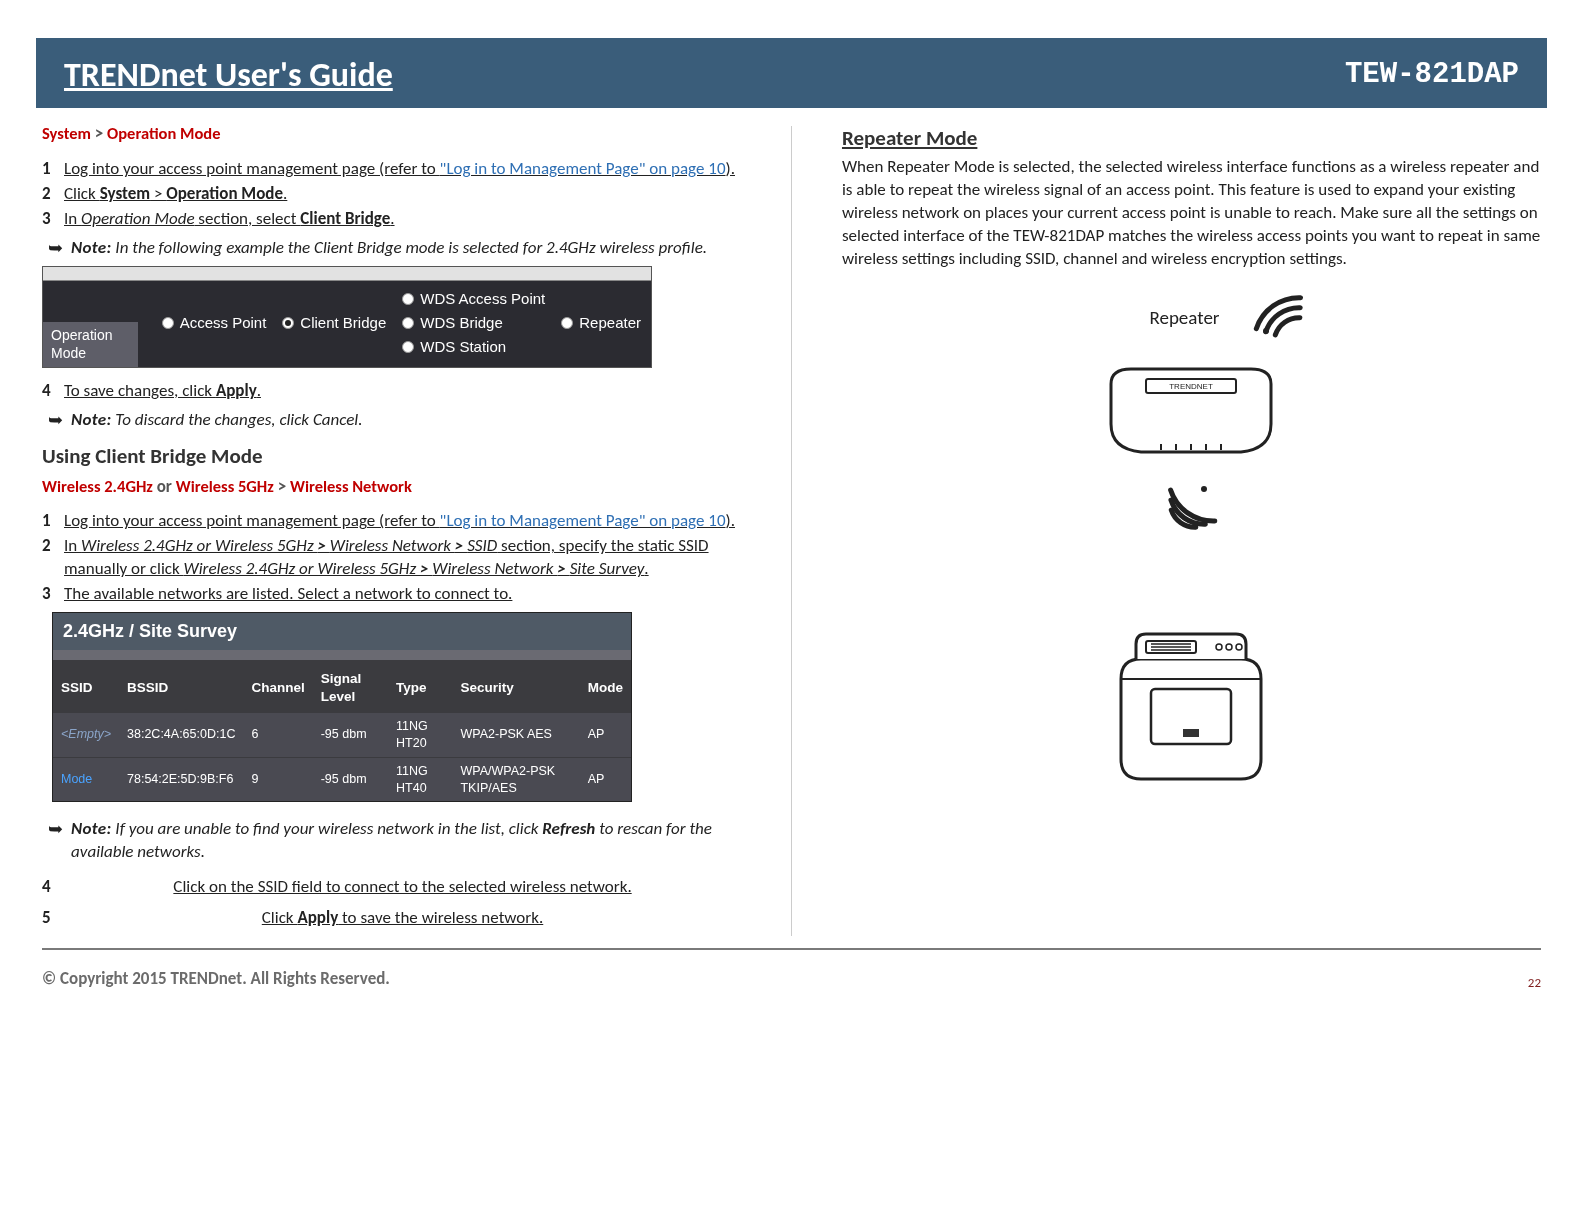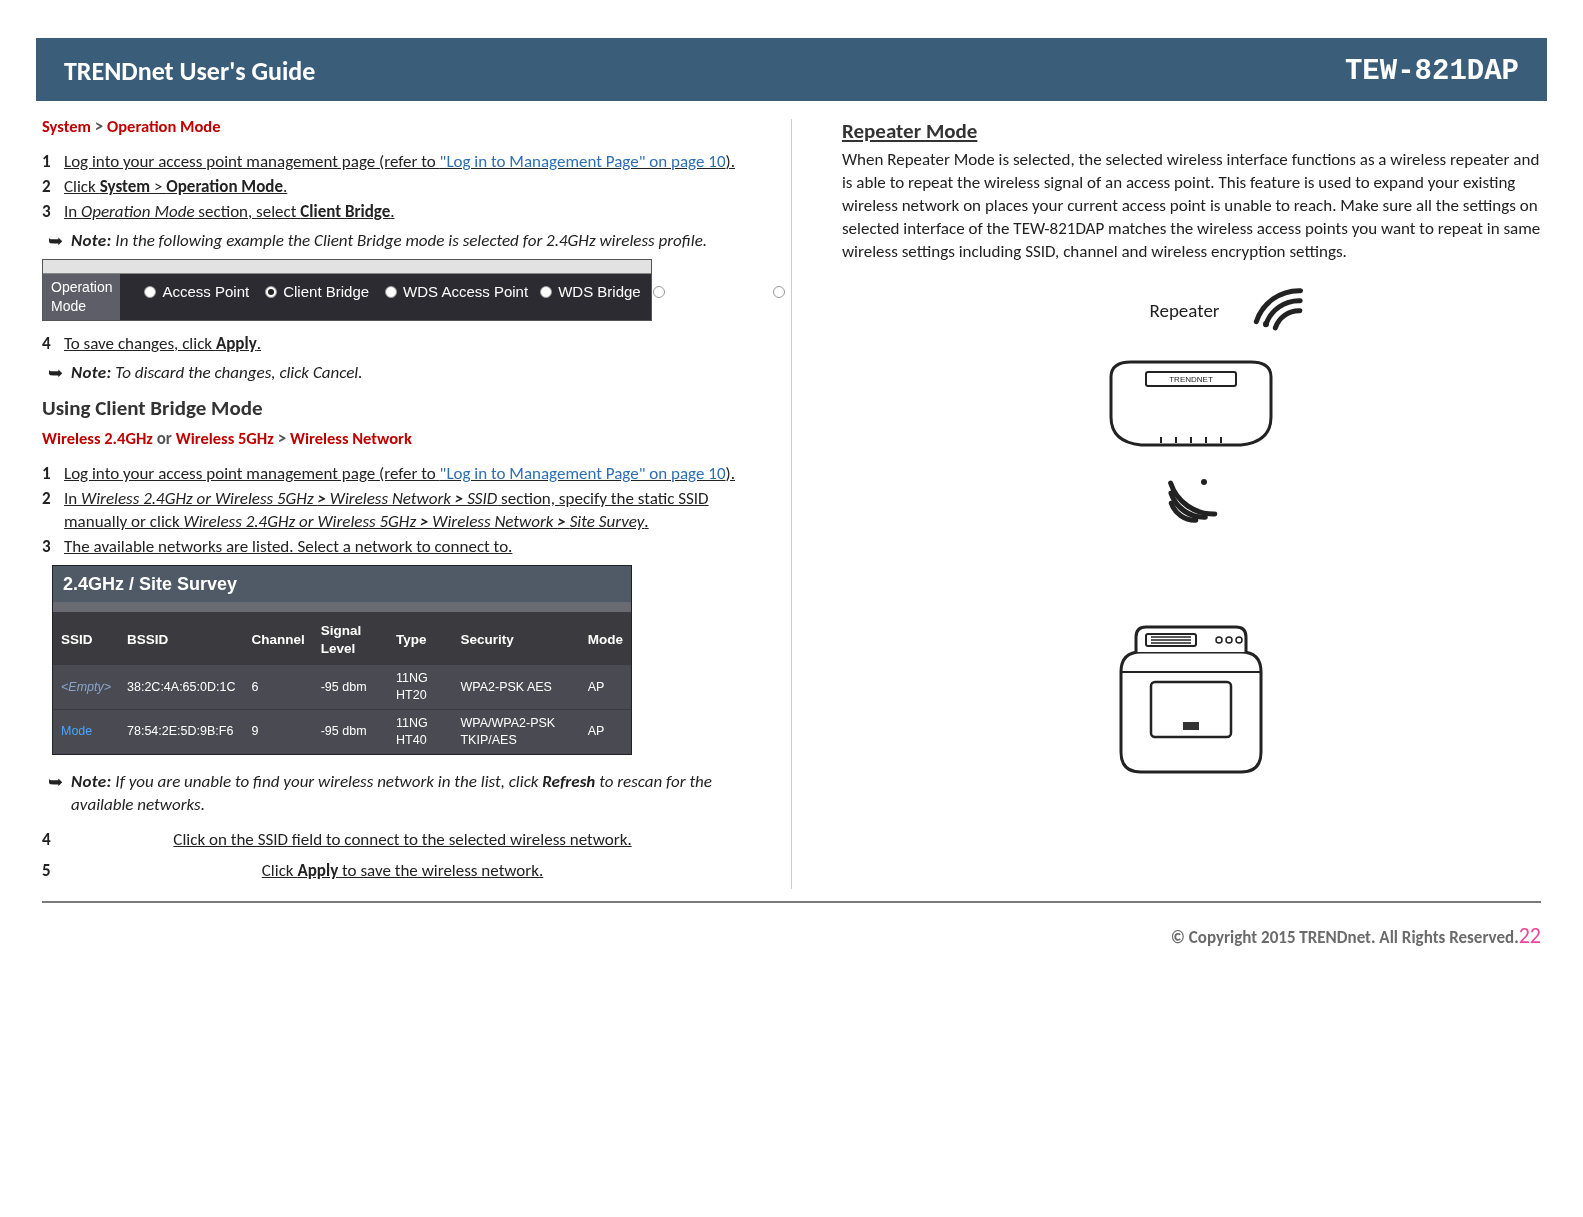--- a/index.html
+++ b/index.html
@@ -14,21 +14,21 @@
   .page { padding: 28px 36px 10px 36px; }
   .banner {
     background: #3a5d7a;
     color: #fff;
     padding: 14px 28px 10px 28px;
     display: flex;
     justify-content: space-between;
     align-items: center;
     margin-top: 10px;
   }
-  .banner-left { font-size: 26px; font-weight: 600; }
+  .banner-left { font-size: 34px; font-weight: 600; text-decoration: underline; }
   .banner-right { font-size: 29px; font-weight: 600; font-family: Liberation Mono, monospace; }
   .cols {
     display: flex;
     gap: 50px;
     margin-top: 14px;
     padding: 0 6px;
   }
   .col { flex: 1 1 50%; }
   .divider {
     width: 1px;
@@ -98,21 +98,21 @@
     width: 128px;
     align-self: flex-end;
   }
   .op-label {
     background: #5e5e68;
     color: #fff;
     padding: 4px 8px;
     font-size: 14px;
   }
   .op-radios { padding: 8px 10px 10px 24px; display: flex; flex-wrap: wrap; column-gap: 10px; row-gap: 4px; }
-  .op-col1 { display: flex; flex-direction: row; gap: 12px; }
+  .op-col1 { display: flex; flex-direction: column; gap: 4px; }
   .rad { display: inline-flex; align-items: center; gap: 6px; white-space: nowrap; }
   .dot { width: 12px; height: 12px; border-radius: 50%; background: #fff; border: 1px solid #999; display: inline-block; position: relative; }
   .dot.sel::after { content: ""; position: absolute; inset: 2px; border-radius: 50%; background: #222; }
 
   
   .ss-snap {
     width: 580px;
     margin: 6px 0 16px 10px;
     font-family: Verdana, Arial, sans-serif;
     font-size: 13px;
@@ -163,28 +163,28 @@
   .ap-box { margin: 4px 0 4px 0; }
   .wifi-vert { margin: 6px 0 6px 0; }
   .printer-box { margin-top: 70px; }
 
   .footer-rule {
     border-top: 2px solid #7a7a7a;
     margin: 12px 6px 0 6px;
   }
   .footer {
     display: flex;
-    justify-content: flex-end;
+    justify-content: space-between;
     align-items: flex-end;
     padding: 18px 6px 0 6px;
     color: #6b6b6b;
     font-weight: 600;
     font-size: 17px;
   }
-  .pageno { font-size: 22px; color: #ec4899; font-weight: 400; }
+  .pageno { font-size: 13px; color: #7f1d1d; font-weight: 400; }
 </style>
 </head>
 <body>
 
 <div class="page">
 
   <div class="banner">
     <div class="banner-left">TRENDnet User's Guide</div>
     <div class="banner-right">TEW-821DAP</div>
   </div>

